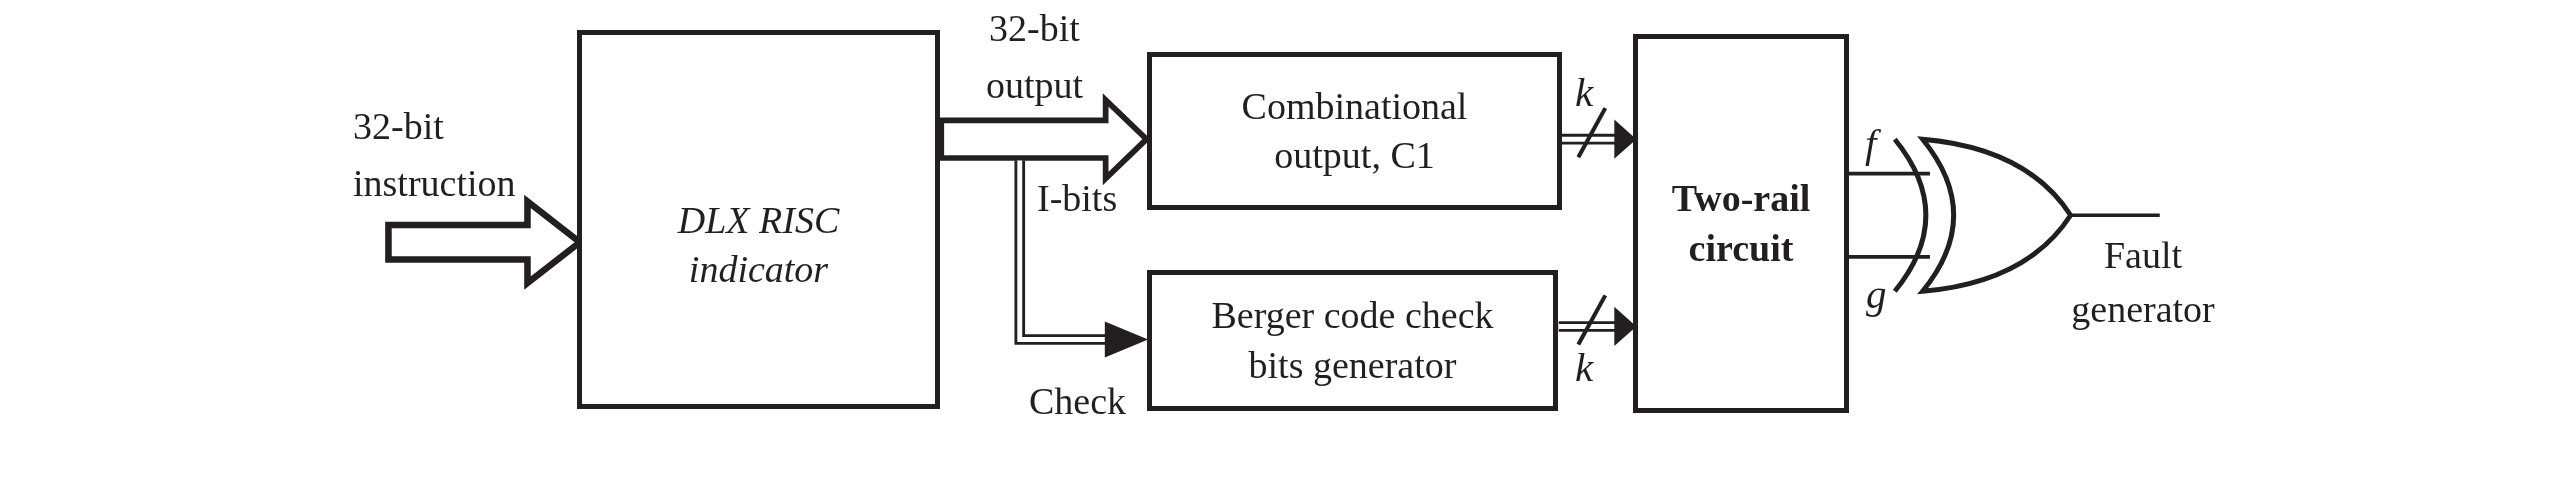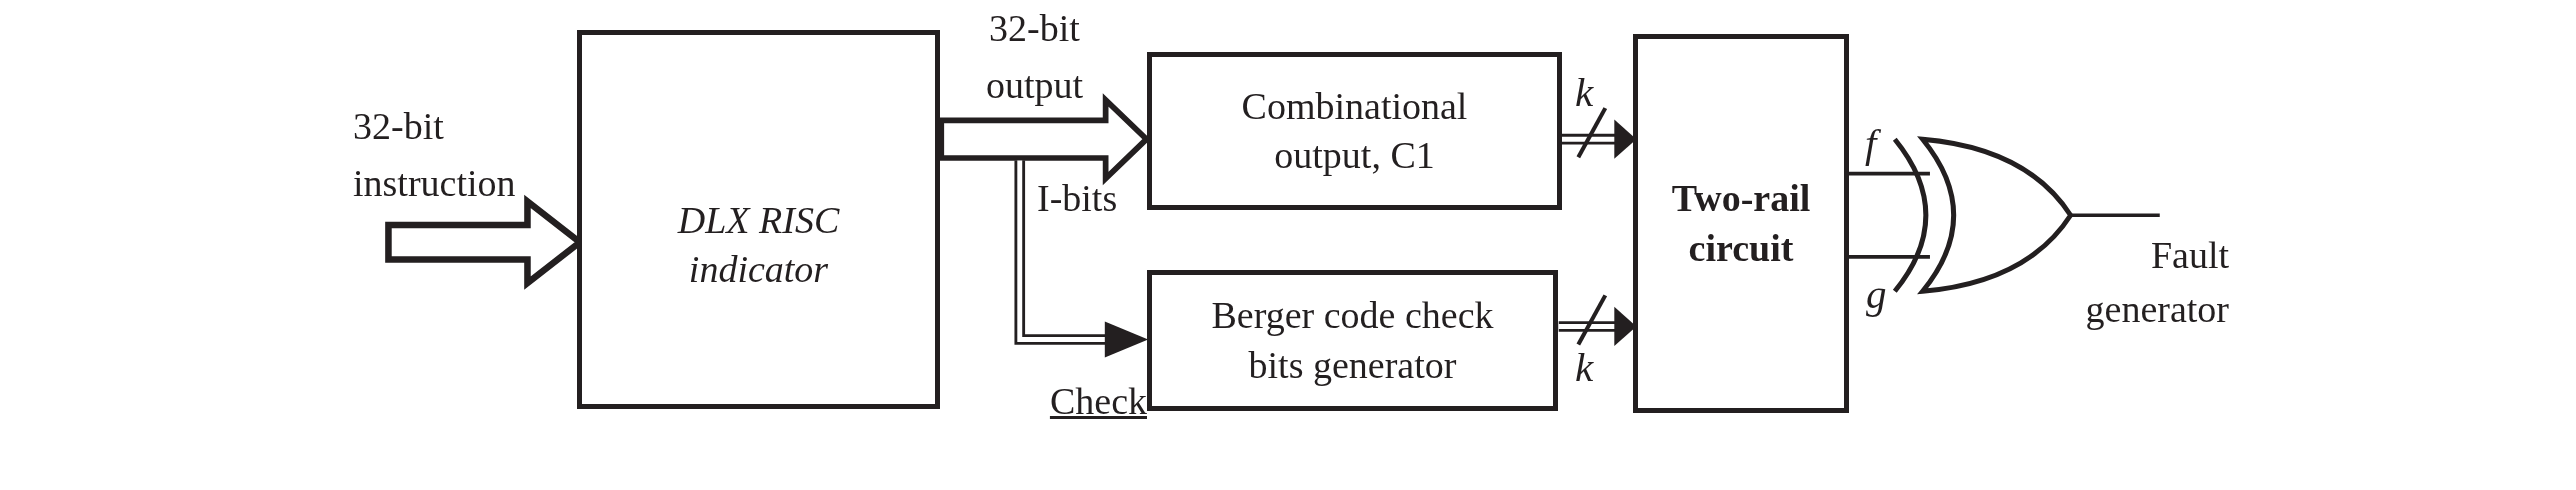--- a/index.html
+++ b/index.html
@@ -29,36 +29,36 @@
   }
   .box span { display: block; white-space: nowrap; }
   .lbl {
     position: absolute;
     font-size: 38px;
     line-height: 1.5;
     white-space: nowrap;
   }
   .lbl span { display: block; }
   .lbl.center { text-align: center; }
-  .lbl.tight { line-height: 1.42; text-align: right; }
+  .lbl.tight { line-height: 1.42; }
   .sig {
     position: absolute;
     font-size: 41px;
     font-style: italic;
     line-height: 1.1;
     white-space: nowrap;
   }
   #dlx-box { left: 577px; top: 30px; width: 363px; height: 379px; padding-top: 51px; font-style: italic; }
   #c1-box { left: 1147px; top: 52px; width: 415px; height: 158px; }
   #berger-box { left: 1147px; top: 270px; width: 411px; height: 141px; }
   #checker-box { left: 1633px; top: 34px; width: 216px; height: 379px; font-weight: bold; }
   #instruction-label { left: 353px; top: 98px; }
   #output-label { left: 961px; top: 0px; width: 147px; }
   #ibits-label { left: 1037px; top: 170px; }
-  #checkbits-label { left: 1008px; top: 375px; width: 139px; text-decoration: underline; }
+  #checkbits-label { left: 1008px; top: 375px; width: 139px; }
   #k-upper-label { left: 1575px; top: 70px; }
   #k-lower-label { left: 1575px; top: 345px; }
   #f-label { left: 1865px; top: 121px; }
   #g-label { left: 1866px; top: 272px; }
   #fault-label { left: 2057px; top: 229px; width: 172px; }
 </style>
 </head>
 <body>
 
 <div id="canvas">

